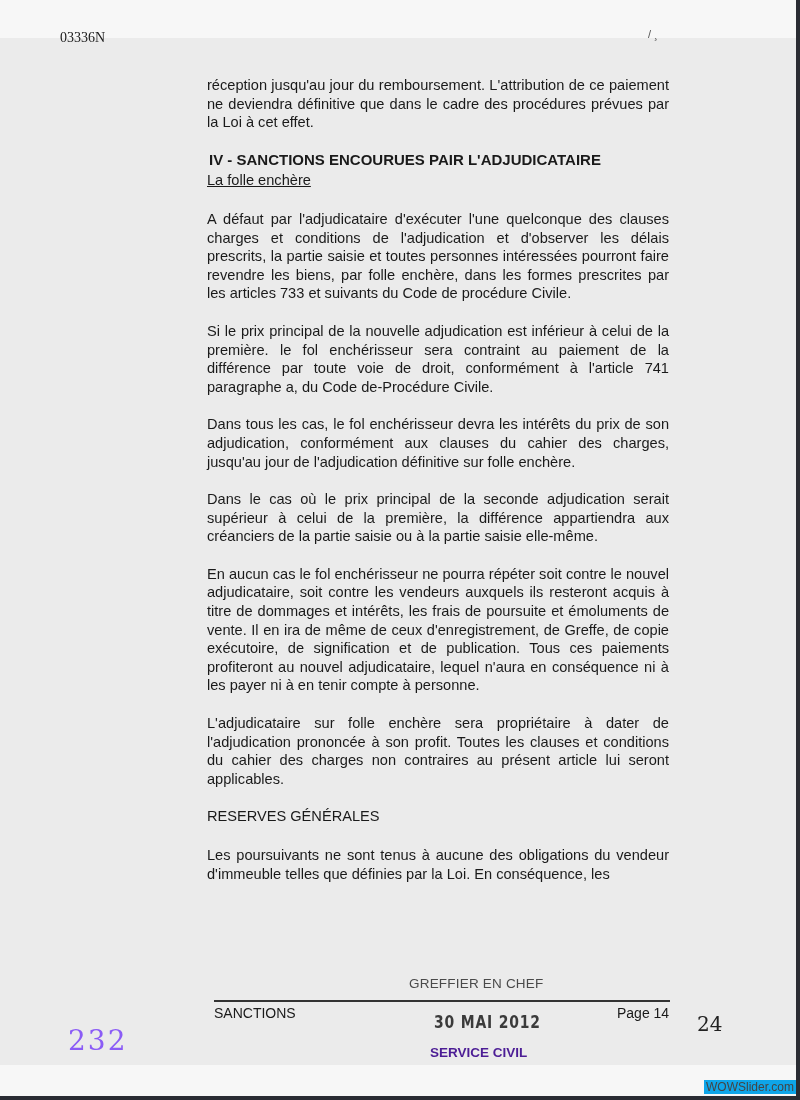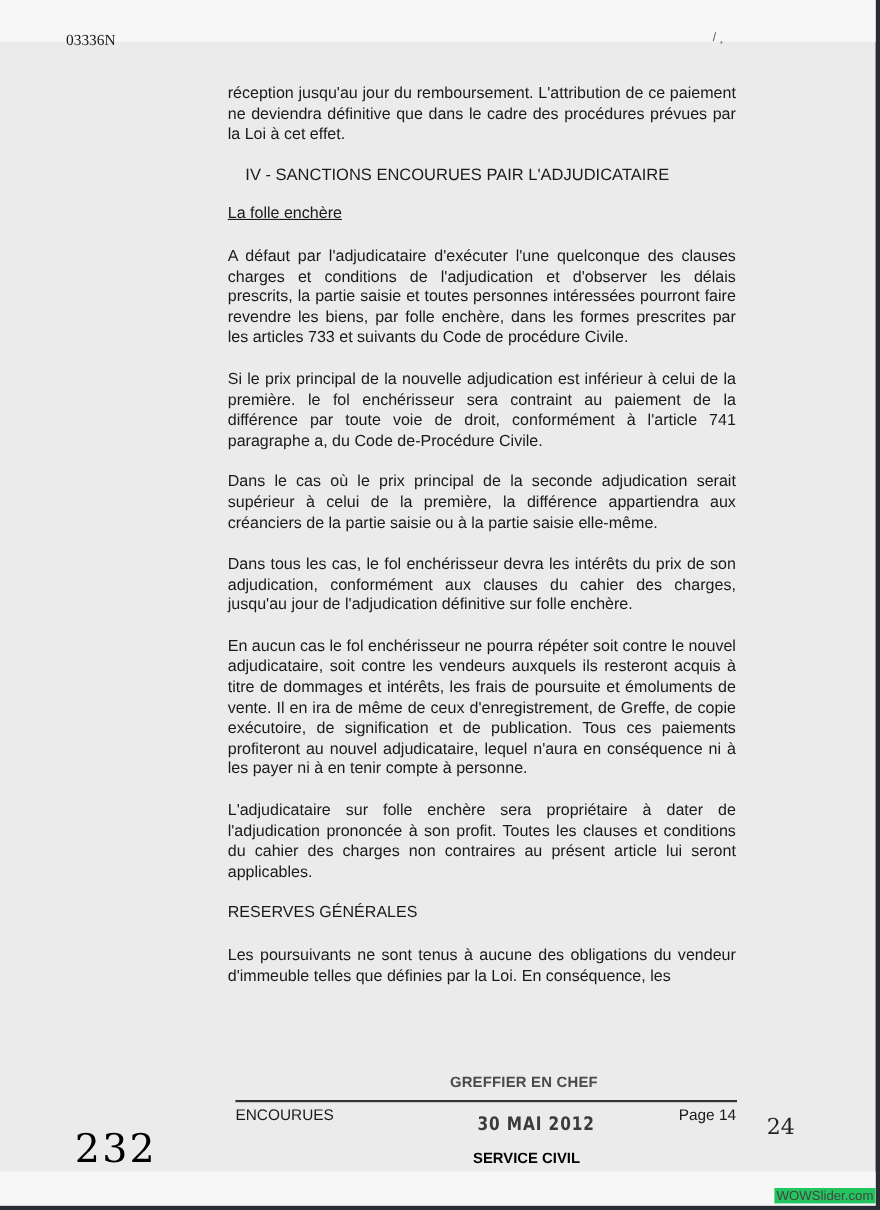--- a/index.html
+++ b/index.html
@@ -28,86 +28,86 @@
       font-family: "Liberation Serif", serif; font-size: 14px;
     }
     .margin-mark {
       position: absolute; left: 648px; top: 28px; font-size: 11px; color: #555;
     }
     .body-col {
       position: absolute; left: 207px; top: 76px; width: 462px;
       font-size: 14.6px; line-height: 18.6px;
     }
     .body-col p { margin: 0 0 19px 0; text-align: justify; }
-    .section-title { font-weight: normal; font-size: 15px; margin: 16px; }
+    .section-title { font-weight: bold; font-size: 15px; margin: 2px; }
     .sub-title { text-decoration: underline; margin: 0 0 20px 0; }
     .reserves { margin: 0 0 20px 0 !important; }
     .greffier {
       position: absolute; left: 409px; top: 976px;
-      font-weight: bold; font-size: 13.5px; color: #4a4a4a; letter-spacing: 0.2px;
+      font-weight: normal; font-size: 13.5px; color: #4a4a4a; letter-spacing: 0.2px;
     }
     .footer-rule {
       position: absolute; left: 214px; top: 1000px; width: 456px; height: 2px;
       background: #333;
     }
     .footer-left {
       position: absolute; left: 214px; top: 1005px; font-size: 14px;
     }
     .footer-right {
       position: absolute; left: 617px; top: 1005px; font-size: 14px;
     }
     .stamp-date {
       position: absolute; left: 434px; top: 1012px;
       font-family: "DejaVu Sans", sans-serif; font-size: 17px; font-weight: bold;
       color: #3b3b3b; letter-spacing: 1px; transform: scaleX(0.82); transform-origin: left;
     }
     .stamp-service {
       position: absolute; left: 430px; top: 1045px;
-      font-weight: bold; font-size: 13.5px; color: #000000;
+      font-weight: bold; font-size: 13.5px; color: #4c1d95;
     }
     .hand-left {
       position: absolute; left: 68px; top: 1024px;
-      font-family: "DejaVu Serif", serif; font-size: 36px; color: #000000; letter-spacing: 2px;
+      font-family: "DejaVu Serif", serif; font-size: 28px; color: #8b5cf6; letter-spacing: 2px;
     }
     .hand-right {
       position: absolute; left: 697px; top: 1012px;
       font-family: "DejaVu Serif", serif; font-size: 20px; color: #222;
     }
     .watermark {
       position: absolute; right: 4px; bottom: 6px;
-      font-size: 12px; color: #444; background: #22c55e; padding: 0 2px;
+      font-size: 12px; color: #444; background: #0ea5e9; padding: 0 2px;
     }
   </style>
 </head>
 <body>
 
 <div class="page">
   <div class="page-top-white"></div>
   <div class="page-bottom-white"></div>
 
   <div class="doc-id">03336N</div>
   <div class="margin-mark">/ ¸</div>
 
   <div class="body-col">
     <p>réception jusqu'au jour du remboursement. L'attribution de ce paiement ne deviendra définitive que dans le cadre des procédures prévues par la Loi à cet effet.</p>
     <div class="section-title">IV - SANCTIONS ENCOURUES PAIR L'ADJUDICATAIRE</div>
     <div class="sub-title">La folle enchère</div>
     <p>A défaut par l'adjudicataire d'exécuter l'une quelconque des clauses charges et conditions de l'adjudication et d'observer les délais prescrits, la partie saisie et toutes personnes intéressées pourront faire revendre les biens, par folle enchère, dans les formes prescrites par les articles 733 et suivants du Code de procédure Civile.</p>
     <p>Si le prix principal de la nouvelle adjudication est inférieur à celui de la première. le fol enchérisseur sera contraint au paiement de la différence par toute voie de droit, conformément à l'article 741 paragraphe a, du Code de-Procédure Civile.</p>
+    <p>Dans tous les cas, le fol enchérisseur devra les intérêts du prix de son adjudication, conformément aux clauses du cahier des charges, jusqu'au jour de l'adjudication définitive sur folle enchère.</p>
     <p>Dans le cas où le prix principal de la seconde adjudication serait supérieur à celui de la première, la différence appartiendra aux créanciers de la partie saisie ou à la partie saisie elle-même.</p>
-    <p>Dans tous les cas, le fol enchérisseur devra les intérêts du prix de son adjudication, conformément aux clauses du cahier des charges, jusqu'au jour de l'adjudication définitive sur folle enchère.</p>
     <p>En aucun cas le fol enchérisseur ne pourra répéter soit contre le nouvel adjudicataire, soit contre les vendeurs auxquels ils resteront acquis à titre de dommages et intérêts, les frais de poursuite et émoluments de vente. Il en ira de même de ceux d'enregistrement, de Greffe, de copie exécutoire, de signification et de publication. Tous ces paiements profiteront au nouvel adjudicataire, lequel n'aura en conséquence ni à les payer ni à en tenir compte à personne.</p>
     <p>L'adjudicataire sur folle enchère sera propriétaire à dater de l'adjudication prononcée à son profit. Toutes les clauses et conditions du cahier des charges non contraires au présent article lui seront applicables.</p>
     <p class="reserves">RESERVES GÉNÉRALES</p>
     <p>Les poursuivants ne sont tenus à aucune des obligations du vendeur d'immeuble telles que définies par la Loi. En conséquence, les</p>
   </div>
 
   <div class="greffier">GREFFIER EN CHEF</div>
   <div class="footer-rule"></div>
-  <div class="footer-left">ENCOURUES</div>
+  <div class="footer-left">SANCTIONS</div>
   <div class="footer-right">Page 14</div>
   <div class="stamp-date">30 MAI 2012</div>
   <div class="stamp-service">SERVICE CIVIL</div>
 
   <div class="hand-left">232</div>
   <div class="hand-right">24</div>
 </div>
 
 <div class="watermark">WOWSlider.com</div>
 

